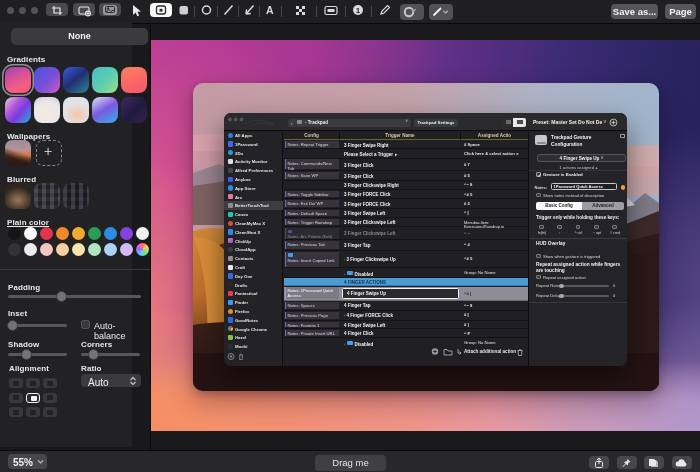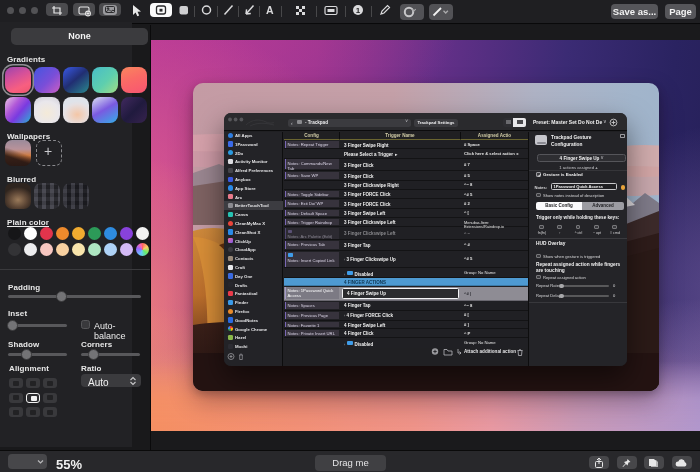--- a/index.html
+++ b/index.html
@@ -659,21 +659,21 @@
         <svg class="a" style="left:292px;top:235px;" width="8" height="9">
             <path d="M1.5 2.5 h5 M2 2.5 l0.5 5 h3 l0.5 -5 M3 1.8 h2" stroke="#b8b8bc" stroke-width="0.8" fill="none"></path>
           </svg>
       </div>
     </div>
   </div>
 </div>
 
 <div class="abs" id="bottombar">
   <div class="bbtn" style="left:8px;top:3px;width:39px;height:15px;">
-    <span style="position:absolute;left:5px;top:2.5px;color:#f0f0f0;font-size:13px;font-weight:bold;margin-left:43px;">55%</span>
+    <span style="position:absolute;left:5px;top:2.5px;color:#f0f0f0;font-size:10px;font-weight:bold;">55%</span>
     <svg style="position:absolute;right:3px;top:5px;" width="7" height="6">
         <path d="M1 1.5 l2.5 2.5 2.5-2.5" stroke="#b8b8ba" stroke-width="1.2" fill="none"></path>
       </svg>
   </div>
   <div class="bbtn" style="left:315px;top:4px;width:71px;height:16px;background:#404043;color:#e4e4e6;font-size:9.5px;text-align:center;line-height:16px;">Drag me</div>
 
   <div class="bbtn" style="left:589px;top:5px;width:20px;height:13px;">
     <svg width="20" height="13">
         <g stroke="#e8e8e8" stroke-width="1" fill="none">
           <rect x="6.5" y="4.5" width="7" height="6" rx="1"></rect>

